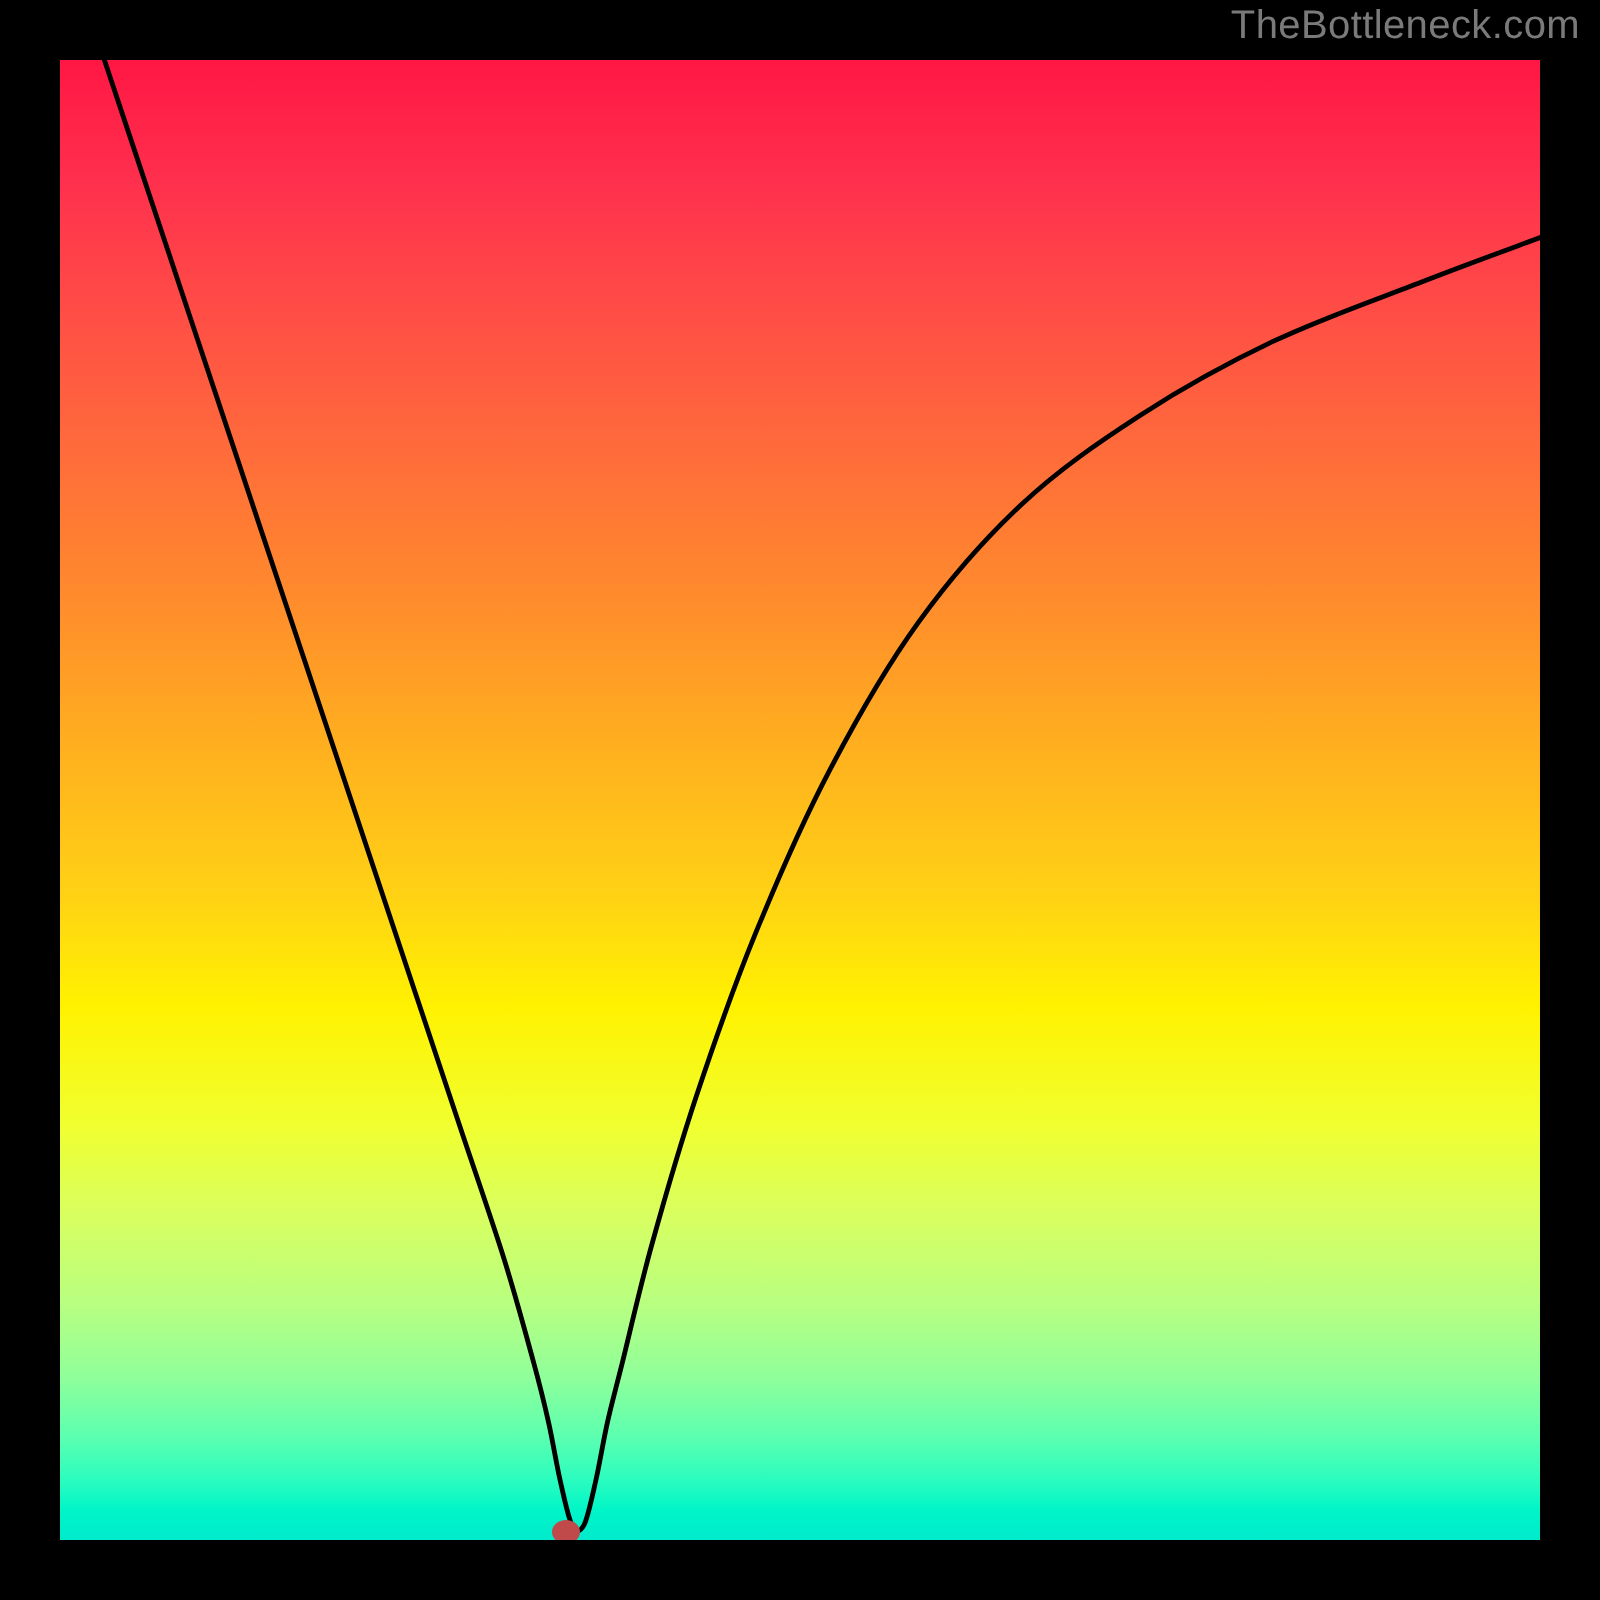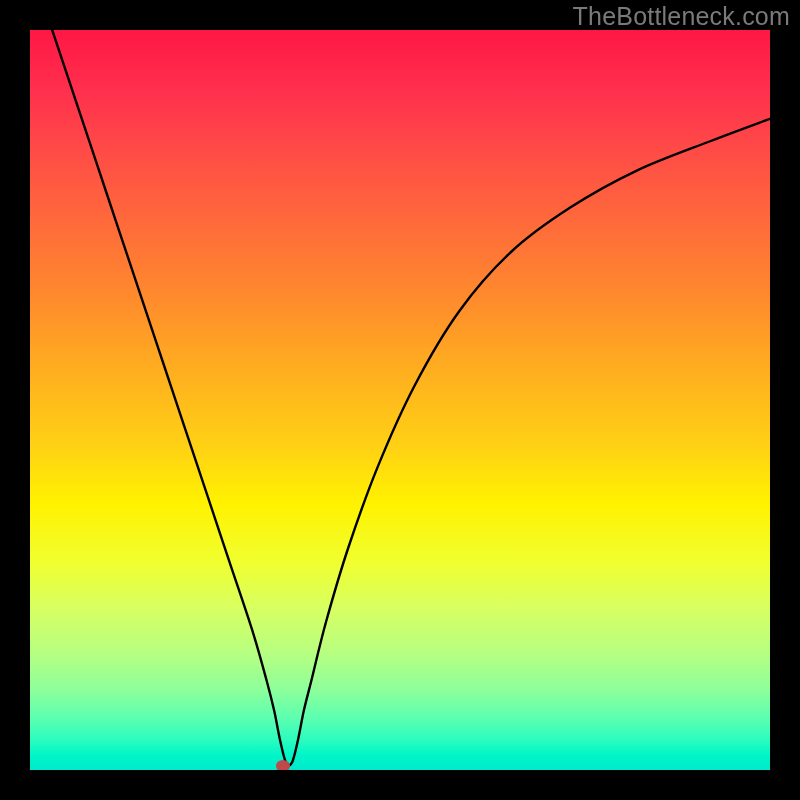--- a/index.html
+++ b/index.html
@@ -15,21 +15,21 @@
     position: relative;
     width: 800px;
     height: 800px;
     background: #000;
   }
   .watermark {
     position: absolute;
     top: 2px;
     right: 10px;
     color: #7a7a7a;
-    font-size: 25px;
+    font-size: 20px;
     font-weight: 500;
     letter-spacing: 0.2px;
     z-index: 5;
   }
   .plot-area {
     position: absolute;
     left: 30px;
     top: 30px;
     width: 740px;
     height: 740px;

